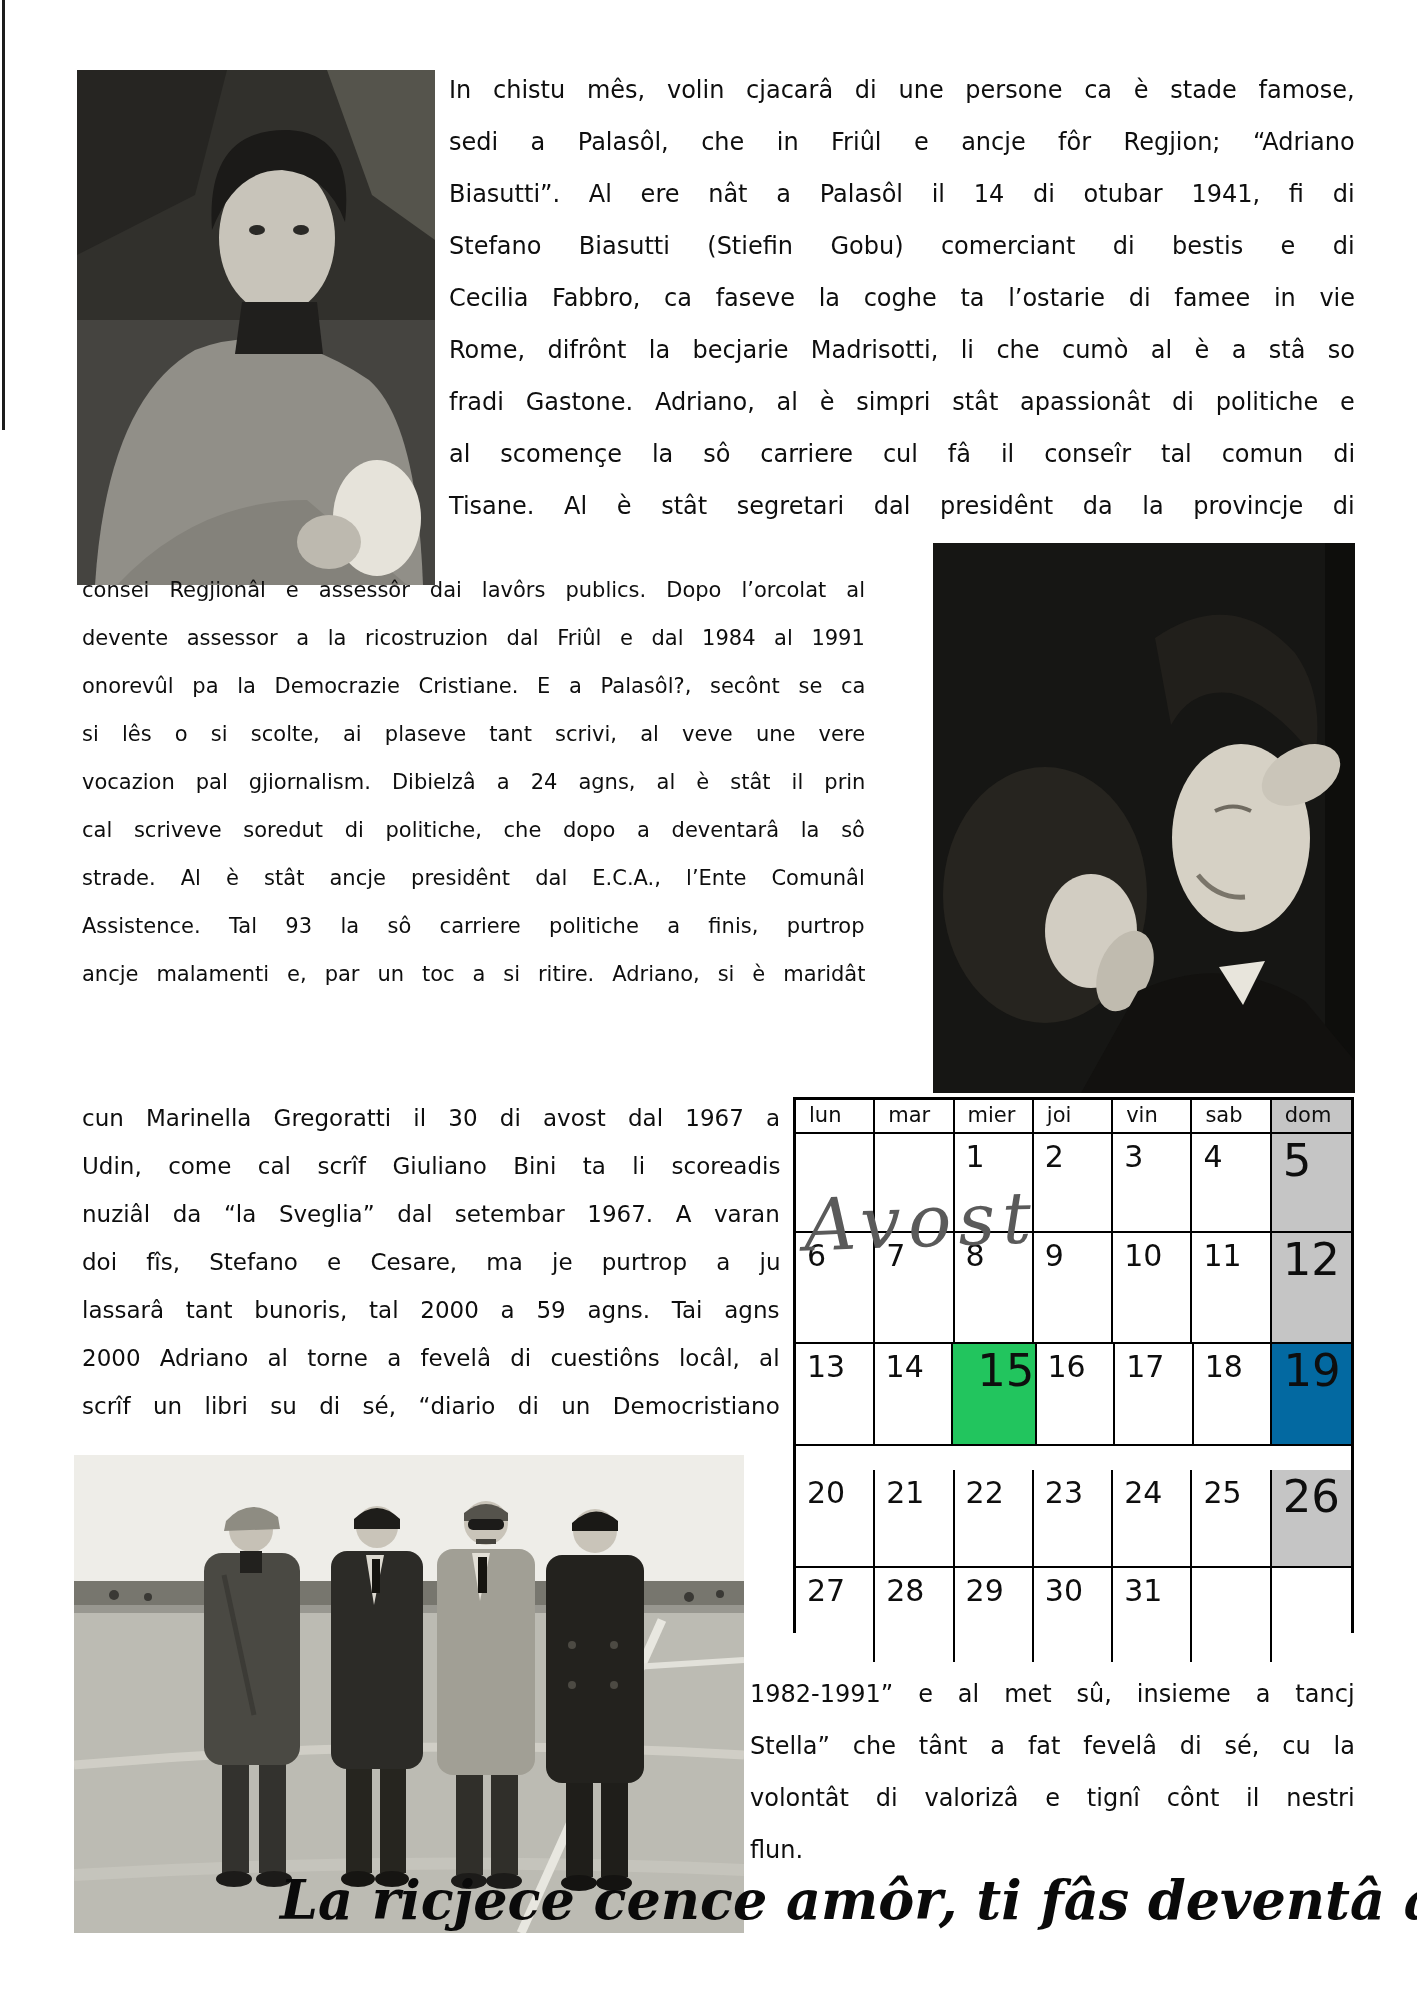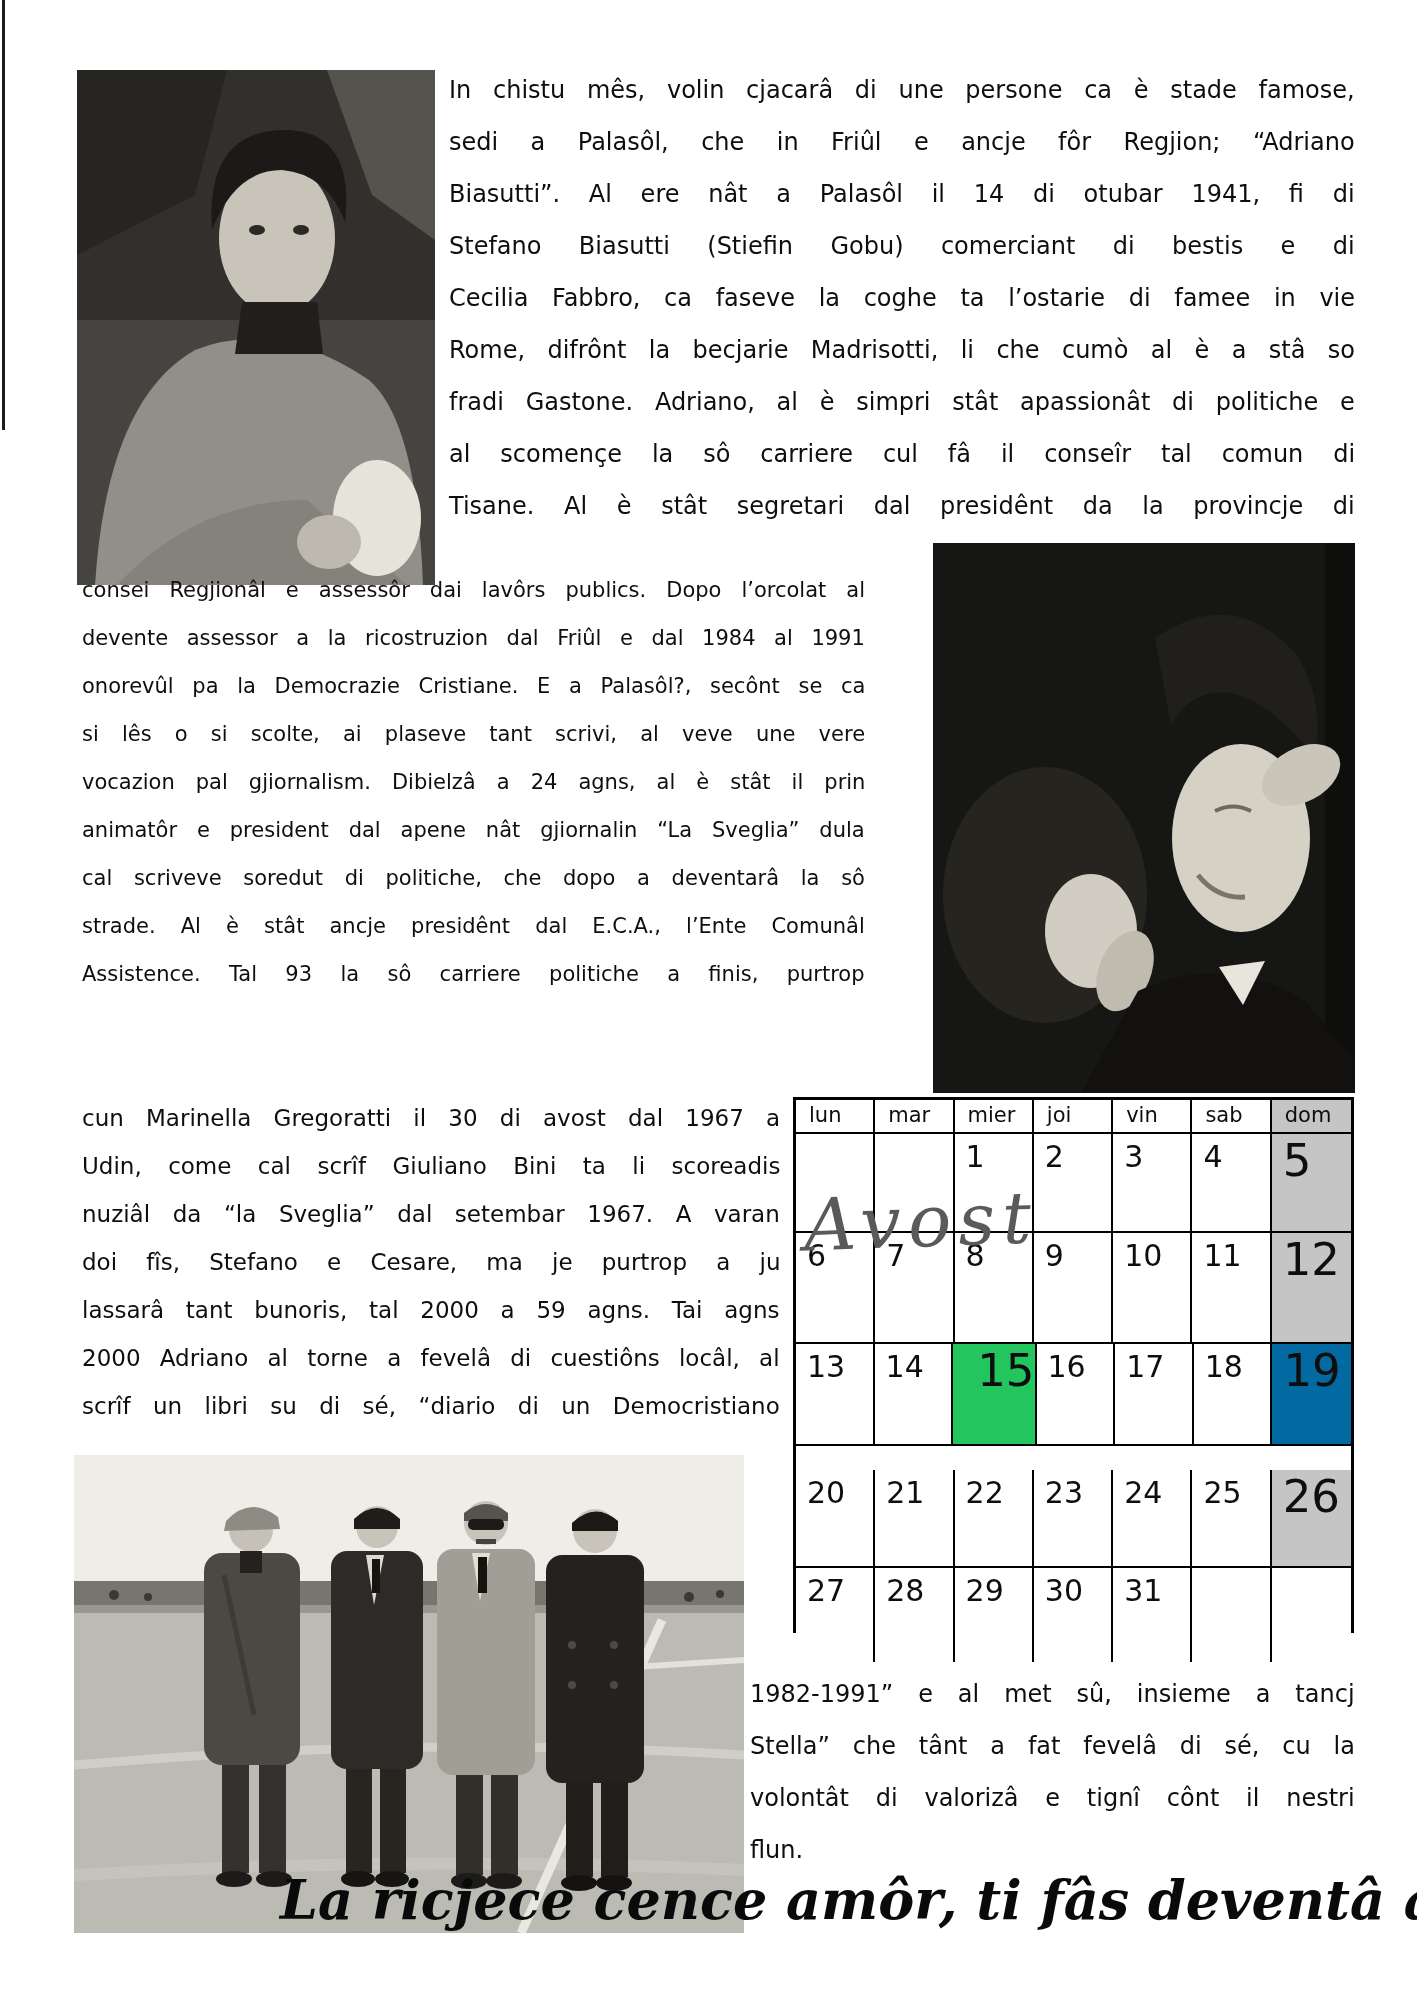--- a/index.html
+++ b/index.html
@@ -114,24 +114,24 @@
       <path d="M286 424 L310 462 L332 418 Z" fill="#e8e5dc"></path>
     </svg>
   </div>
 
   <div class="tblock b2">
       <div class="line"><span style="word-spacing: 13.3333px;">consei Regjionâl e assessôr dai lavôrs publics. Dopo l’orcolat al</span></div>
       <div class="line"><span style="word-spacing: 11.9091px;">devente assessor a la ricostruzion dal Friûl e dal 1984 al 1991</span></div>
       <div class="line"><span style="word-spacing: 12px;">onorevûl pa la Democrazie Cristiane. E a Palasôl?, secônt se ca</span></div>
       <div class="line"><span style="word-spacing: 16.5px;">si lês o si scolte, ai plaseve tant scrivi, al veve une vere</span></div>
       <div class="line"><span style="word-spacing: 14.3636px;">vocazion pal gjiornalism. Dibielzâ a 24 agns, al è stât il prin</span></div>
-      <div class="line"><span style="word-spacing: 13.2222px;">animatôr e president dal apene nât gjiornalin “La Sveglia” dula</span></div>
       <div class="line"><span style="word-spacing: 15px;">cal scriveve soredut di politiche, che dopo a deventarâ la sô</span></div>
       <div class="line"><span style="word-spacing: 18.4444px;">strade. Al è stât ancje presidênt dal E.C.A., l’Ente Comunâl</span></div>
       <div class="line"><span style="word-spacing: 21.6667px;">Assistence. Tal 93 la sô carriere politiche a finis, purtrop</span></div>
+      <div class="line"><span style="word-spacing: 11.25px;">ancje malamenti e, par un toc a si ritire. Adriano, si è maridât</span></div>
     </div>
 
   <div class="tblock b3">
       <div class="line"><span style="word-spacing: 14.8889px;">cun Marinella Gregoratti il 30 di avost dal 1967 a</span></div>
       <div class="line"><span style="word-spacing: 19.125px;">Udin, come cal scrîf Giuliano Bini ta li scoreadis</span></div>
       <div class="line"><span style="word-spacing: 15.25px;">nuziâl da “la Sveglia” dal setembar 1967. A varan</span></div>
       <div class="line"><span style="word-spacing: 21.8889px;">doi fîs, Stefano e Cesare, ma je purtrop a ju</span></div>
       <div class="line"><span style="word-spacing: 14.4444px;">lassarâ tant bunoris, tal 2000 a 59 agns. Tai agns</span></div>
       <div class="line"><span style="word-spacing: 11.8889px;">2000 Adriano al torne a fevelâ di cuestiôns locâl, al</span></div>
       <div class="line"><span style="word-spacing: 15.1111px;">scrîf un libri su di sé, “diario di un Democristiano</span></div>

